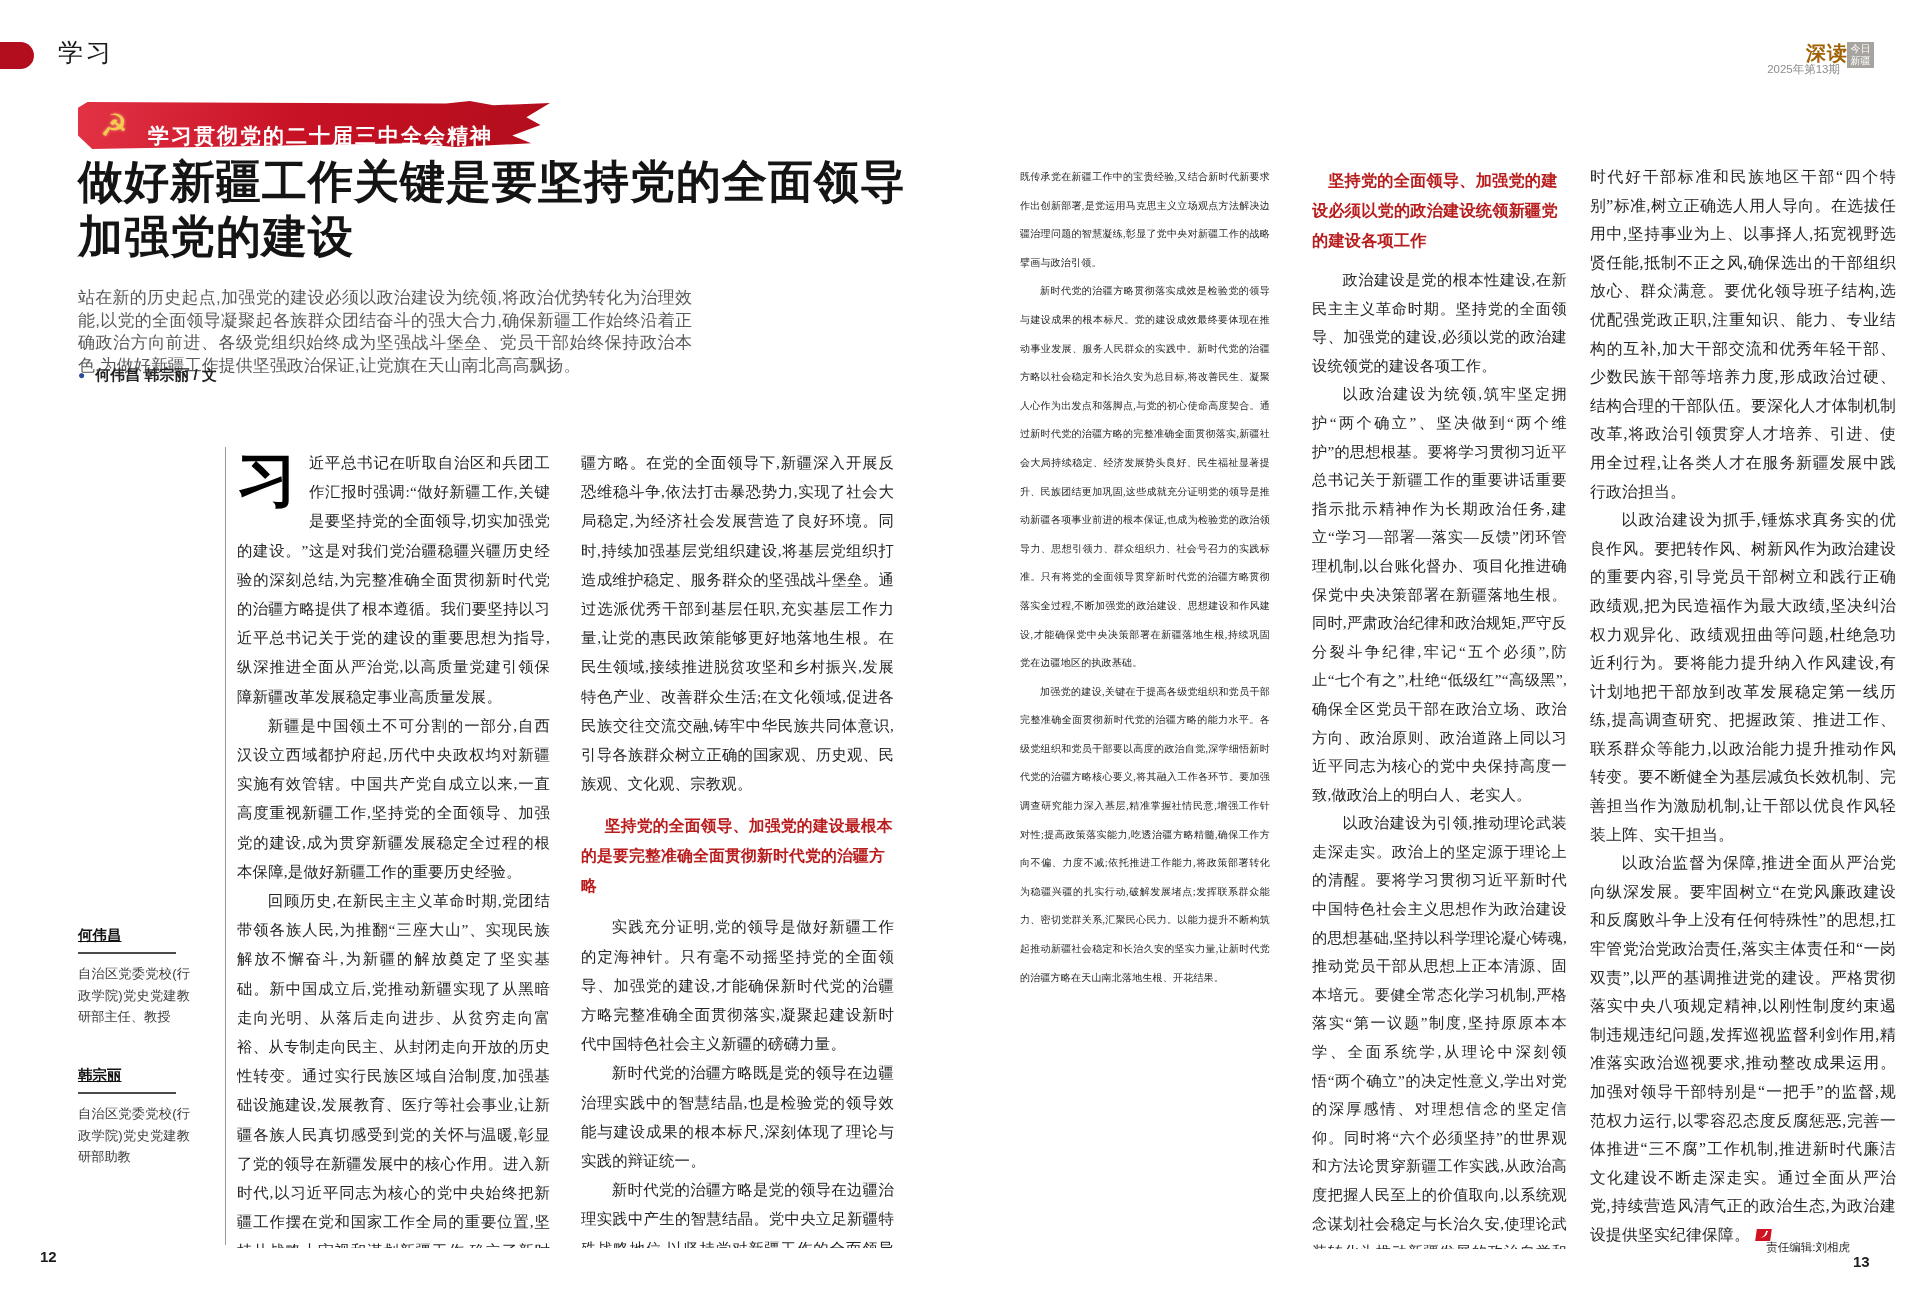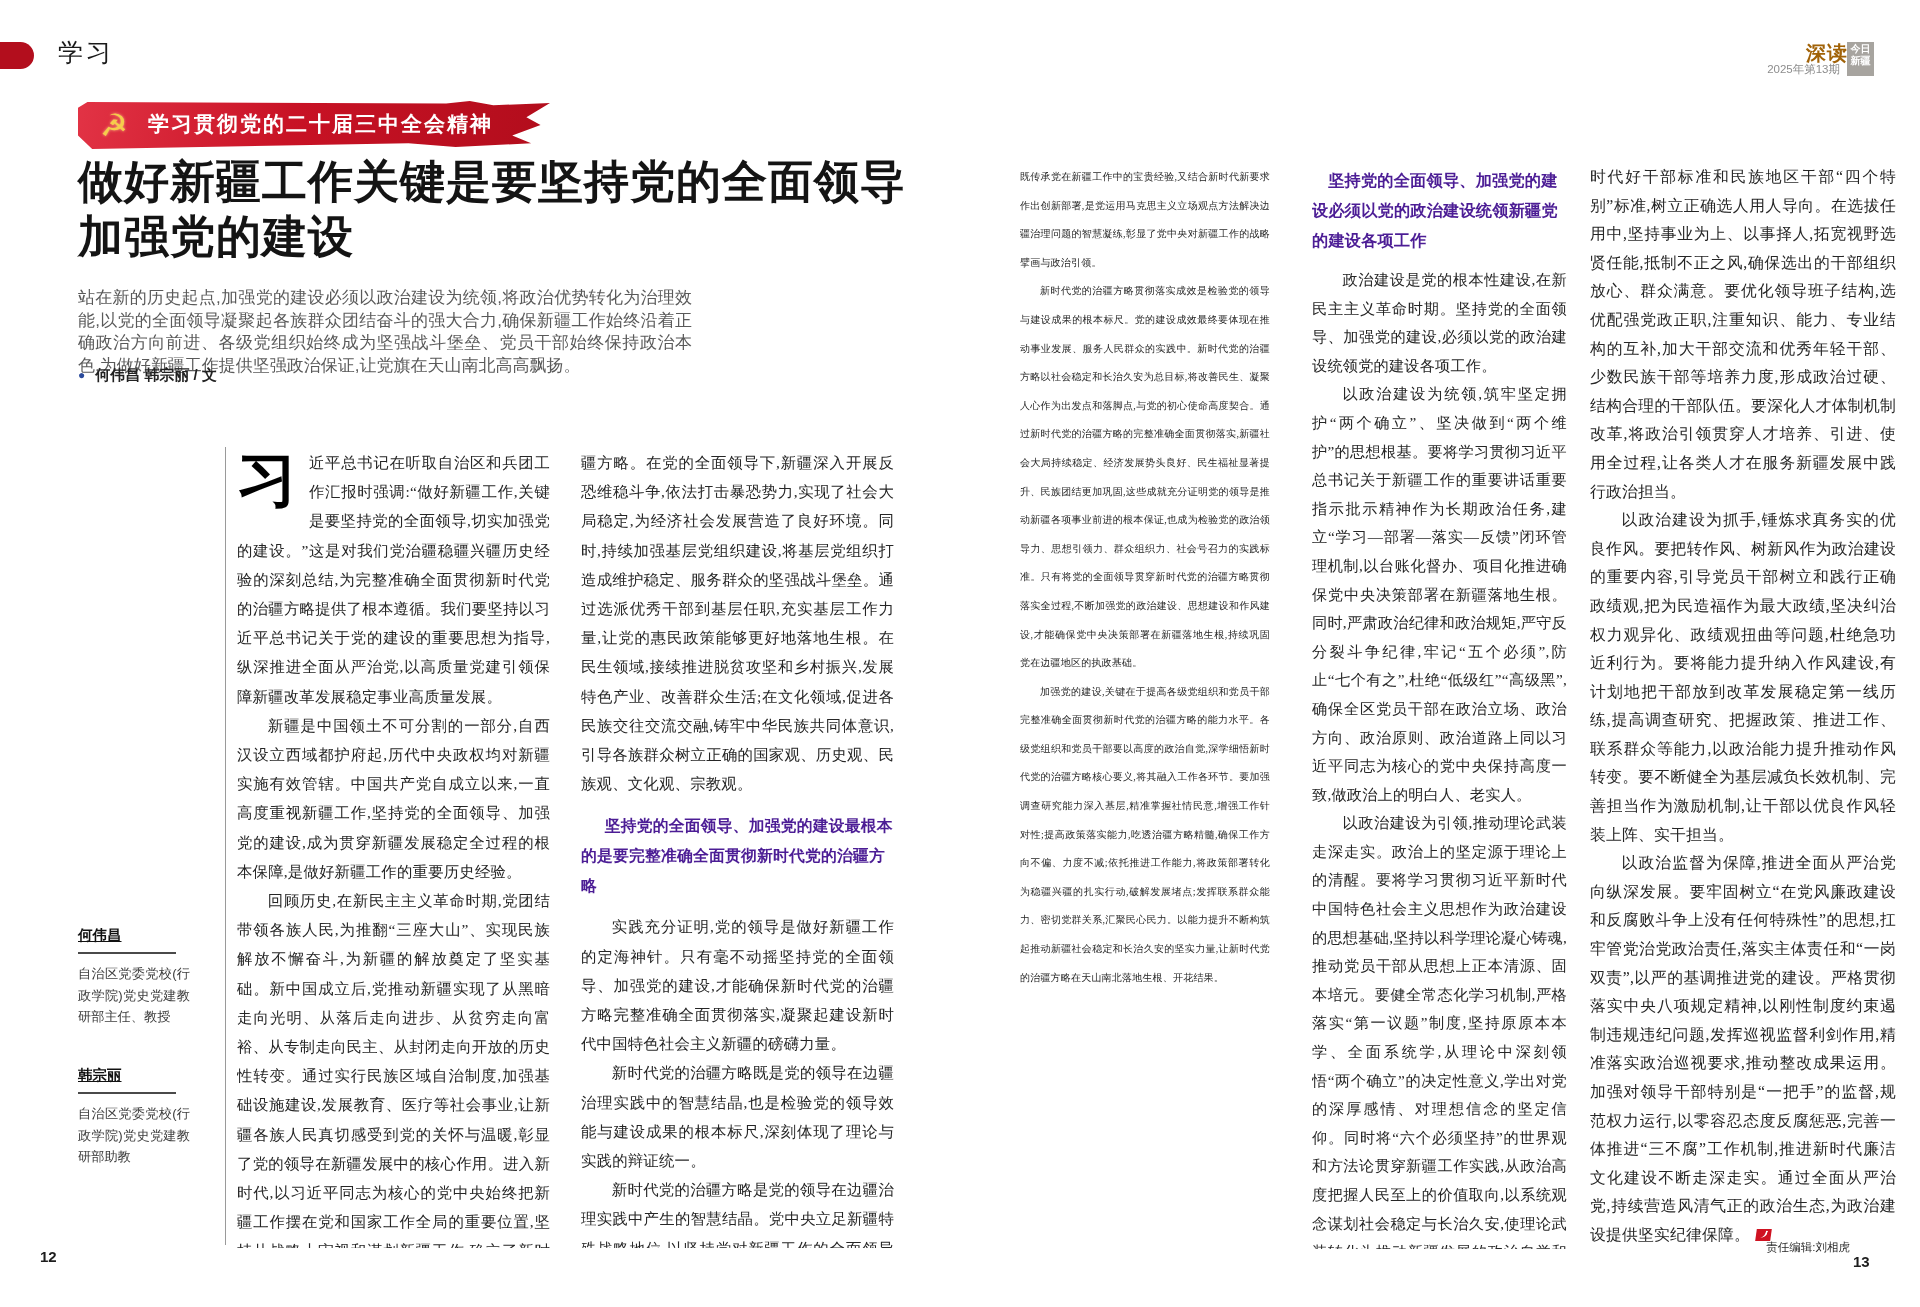--- a/index.html
+++ b/index.html
@@ -7,30 +7,30 @@
        font-family:"Liberation Sans",sans-serif;overflow:hidden;}
   .abs{position:absolute;}
 
   
   .section-tab{left:0;top:42px;width:34px;height:27px;background:#b30e1d;
                border-radius:0 14px 14px 0;}
   .section-label{left:58px;top:36px;font-family:"Liberation Serif",serif;
                  font-size:25px;color:#1a1a1a;letter-spacing:3px;}
   .readout-label{left:1806px;top:40px;font-size:20px;font-weight:bold;color:#a16207;letter-spacing:1px;}
   .issue-label{left:1725px;top:62px;width:115px;text-align:right;font-size:11.5px;color:#8d8d8d;}
-  .logo-box{left:1847px;top:42px;width:27px;height:34px;background:#a7a49f;color:#fff;
-            font-size:10px;line-height:12px;text-align:center;font-weight:bold;padding-top:1px;box-sizing:border-box;}
+  .logo-box{left:1847px;top:42px;width:27px;height:26px;background:#a7a49f;color:#fff;
+            font-size:10px;line-height:12px;text-align:center;font-weight:normal;padding-top:1px;box-sizing:border-box;}
 
   
   .banner{left:78px;top:101px;width:472px;height:48px;
           background:linear-gradient(100deg,#e23345 0%,#c81225 45%,#b20d1c 100%);
           clip-path:polygon(0 14%,2% 2%,78% 5%,83% 0,88% 9%,100% 4%,95% 34%,98% 50%,92% 72%,96% 88%,80% 96%,70% 88%,3% 100%,0 72%);}
   .banner-emblem{left:100px;top:107px;font-size:31px;color:#f6cd4b;
                  text-shadow:0 0 3px rgba(255,230,150,.8);}
-  .banner-text{left:148px;top:110px;font-size:21px;font-weight:bold;color:#ffffff;letter-spacing:2px;}
+  .banner-text{left:148px;top:122px;font-size:21px;font-weight:bold;color:#ffffff;letter-spacing:2px;}
 
   
   .title-line{left:78px;font-size:45px;font-weight:800;color:#141414;letter-spacing:1px;
               font-family:"Liberation Sans",sans-serif;}
   .title-1{top:152px;} .title-2{top:207px;}
   .intro{left:78px;top:287px;width:614px;font-size:17px;line-height:22.6px;color:#5a5a5a;
          text-align:justify;}
   .byline{left:78px;top:366px;font-size:15px;font-weight:bold;color:#222;}
   .byline .dot{color:#2a4a9b;font-size:12px;margin-right:10px;vertical-align:1px;}
 
@@ -49,21 +49,21 @@
   .col-3{left:1020px;top:163px;width:250px;height:1086px;}
   .col-4{left:1312px;top:163px;width:255px;height:1086px;}
   .col-5{left:1590px;top:163px;width:306px;height:1086px;}
   .seg{font-family:"Liberation Serif",serif;color:#262626;text-align:justify;
        font-size:15.4px;line-height:29.2px;letter-spacing:.2px;}
   .col-3 .seg{font-size:10px;line-height:28.6px;}
   .col-4 .seg{font-size:15.2px;line-height:28.6px;}
   .col-5 .seg{font-size:15.8px;line-height:28.6px;}
   .seg.para{text-indent:2em;}
   .seg.cont,.seg.lead{text-indent:0;}
-  .seg.subhead{font-family:"Liberation Sans",sans-serif;font-weight:bold;color:#4c1d95;
+  .seg.subhead{font-family:"Liberation Sans",sans-serif;font-weight:bold;color:#b91c1c;
                text-indent:1.5em;margin:13px 0 11px;line-height:30px;font-size:15.8px;text-align:left;}
   .col-4 .seg.subhead{margin-top:2px;font-size:16.2px;text-indent:1em;}
   .dropcap{float:left;font-family:"Liberation Serif",serif;font-weight:bold;font-size:60px;
            line-height:56px;width:64px;height:58px;color:#000;margin:4px 8px 0 0;}
   .endmark{display:inline-block;position:relative;width:15px;height:12px;background:#cf1322;
            margin-left:6px;transform:skewX(-8deg);vertical-align:-1px;}
   .endmark::after{content:"";position:absolute;left:3px;top:1px;width:6px;height:8px;
                   border-right:2.5px solid #fff;border-radius:0 0 6px 0;transform:rotate(10deg);}
 
   

